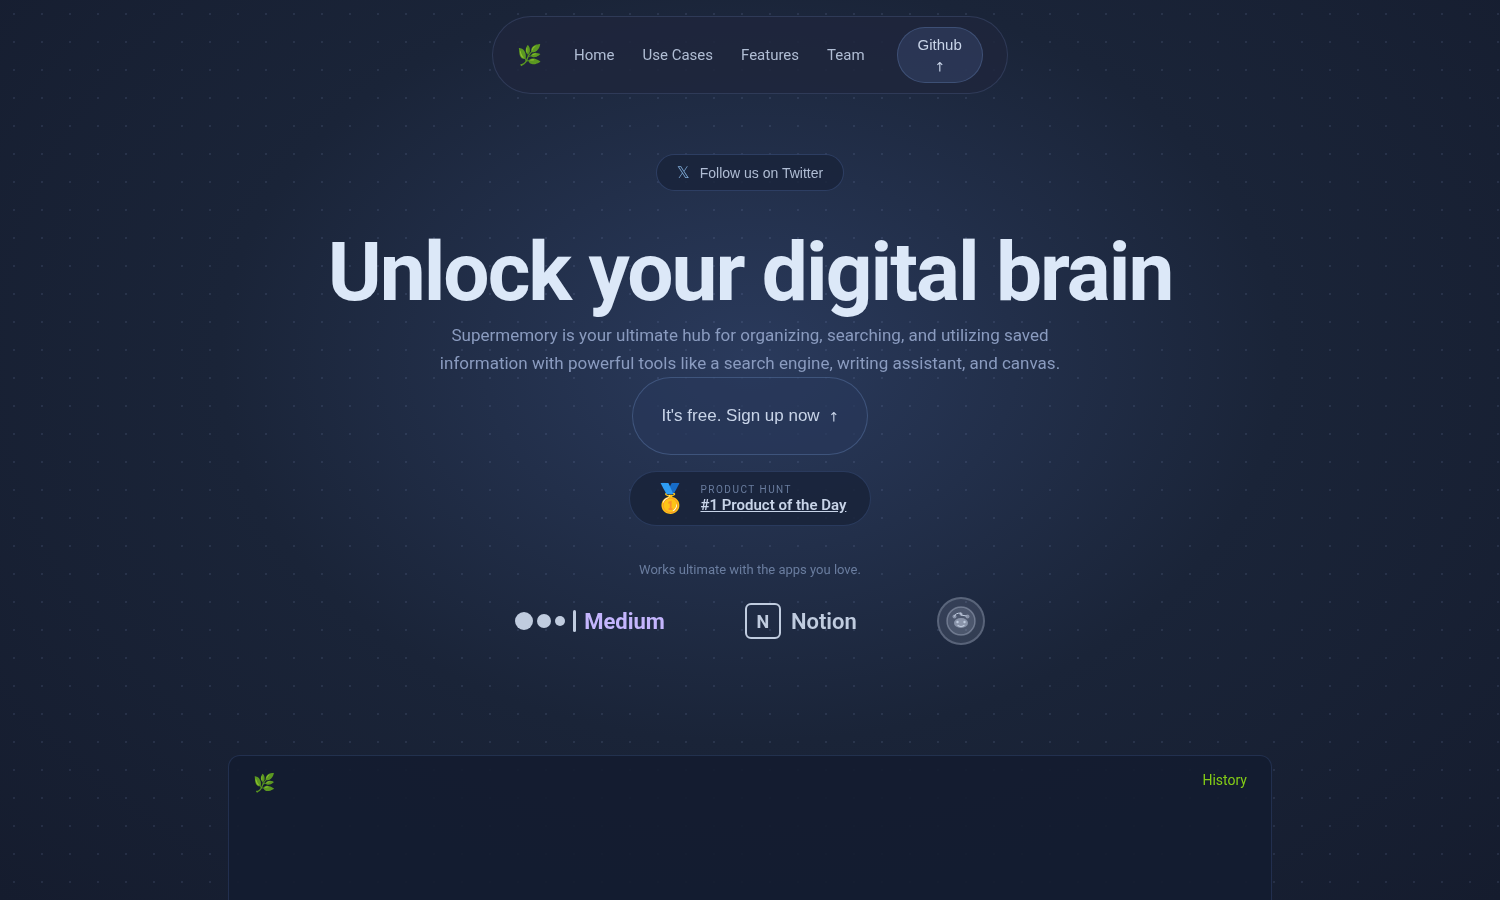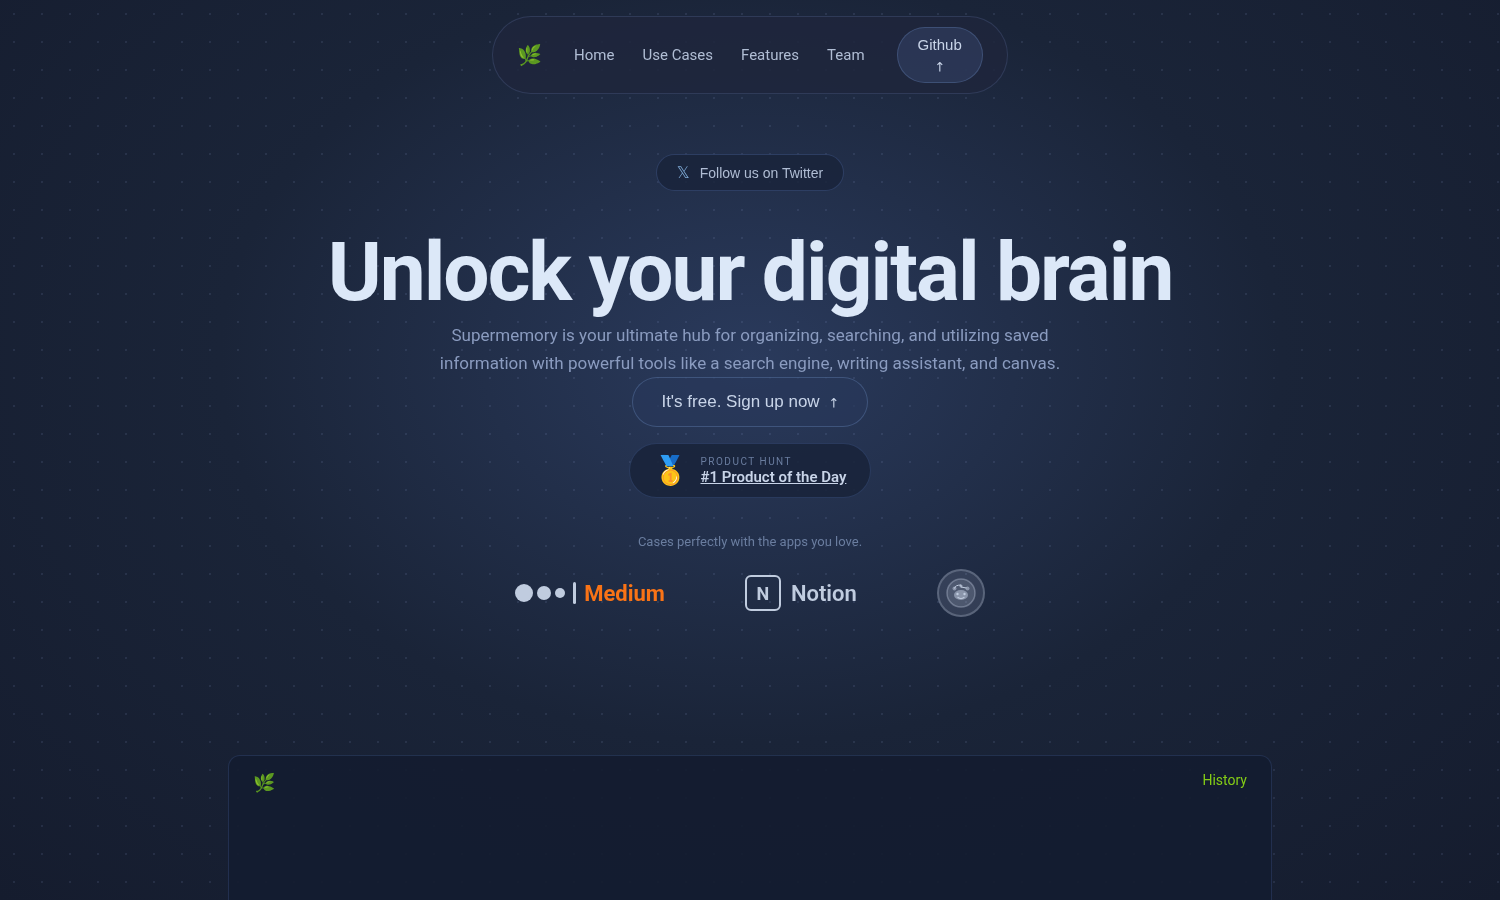--- a/index.html
+++ b/index.html
@@ -150,21 +150,21 @@
       max-width: 640px;
     }
 
     .signup-btn {
       display: flex;
       align-items: center;
       gap: 8px;
       background: rgba(40, 55, 90, 0.7);
       border: 1px solid rgba(100, 130, 180, 0.4);
       border-radius: 50px;
-      padding: 14px 28px;
+      padding: 28px 28px;
       color: #c8d4e8;
       font-size: 17px;
       cursor: pointer;
       margin-bottom: 16px;
     }
 
     .product-hunt-badge {
       display: flex;
       align-items: center;
       gap: 12px;
@@ -215,21 +215,21 @@
     .integration-logos {
       display: flex;
       align-items: center;
       gap: 80px;
     }
 
     .logo-medium {
       display: flex;
       align-items: center;
       gap: 6px;
-      color: #f97316;
+      color: #c4b5fd;
       font-size: 22px;
       font-weight: 700;
     }
 
     .medium-dots {
       display: flex;
       gap: 4px;
       align-items: center;
     }
 
@@ -369,21 +369,21 @@
       <span class="medal-icon">🥇</span>
       <div class="ph-text">
         <div class="ph-label">PRODUCT HUNT</div>
         <div class="ph-title">#1 Product of the Day</div>
       </div>
     </div>
 
   </section>
 
   <div class="integrations">
-    <span class="integrations-label">Cases perfectly with the apps you love.</span>
+    <span class="integrations-label">Works ultimate with the apps you love.</span>
     <div class="integration-logos">
 
       <div class="logo-medium">
         <div class="medium-dots">
           <div class="medium-dot medium-dot-lg"></div>
           <div class="medium-dot medium-dot-md"></div>
           <div class="medium-dot medium-dot-sm"></div>
         </div>
         <div class="medium-bar"></div>
         <span>Medium</span>

